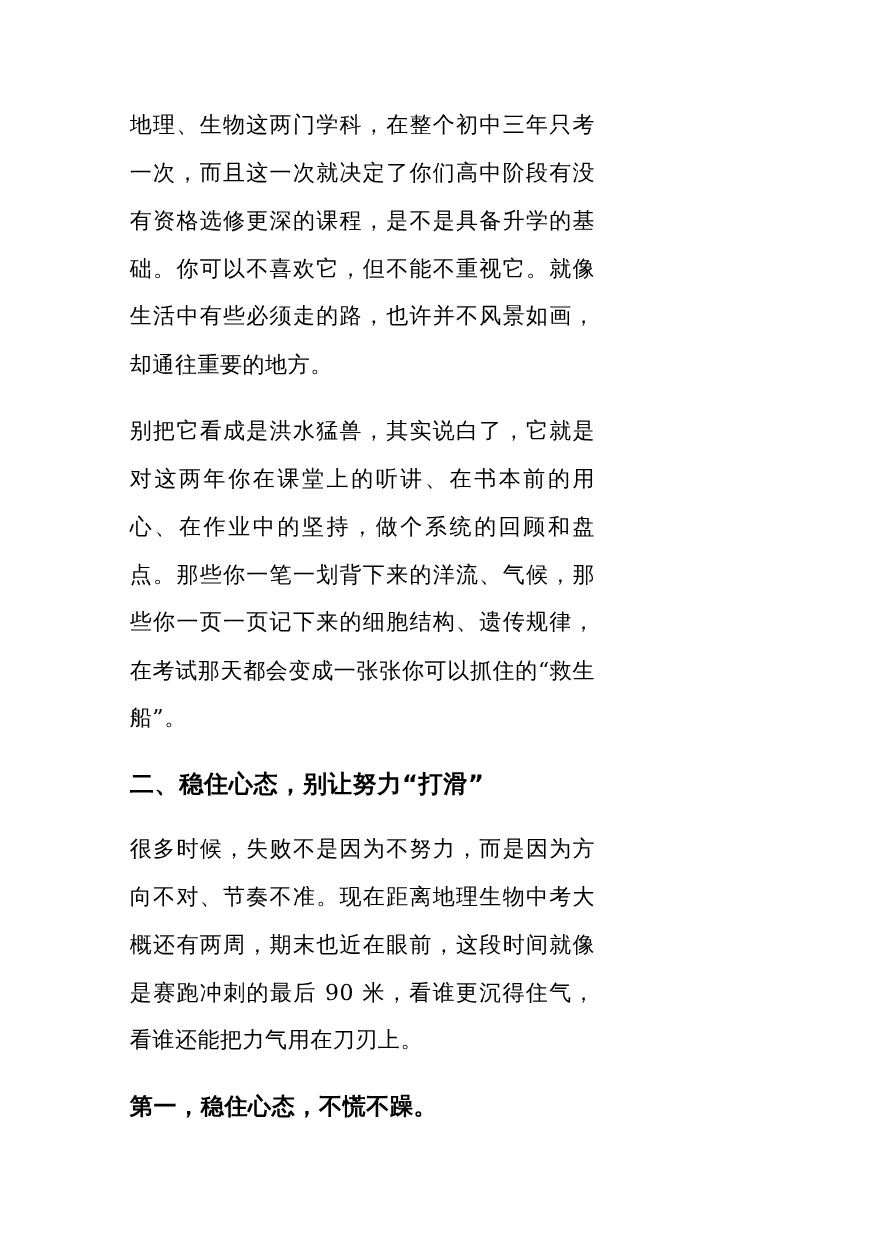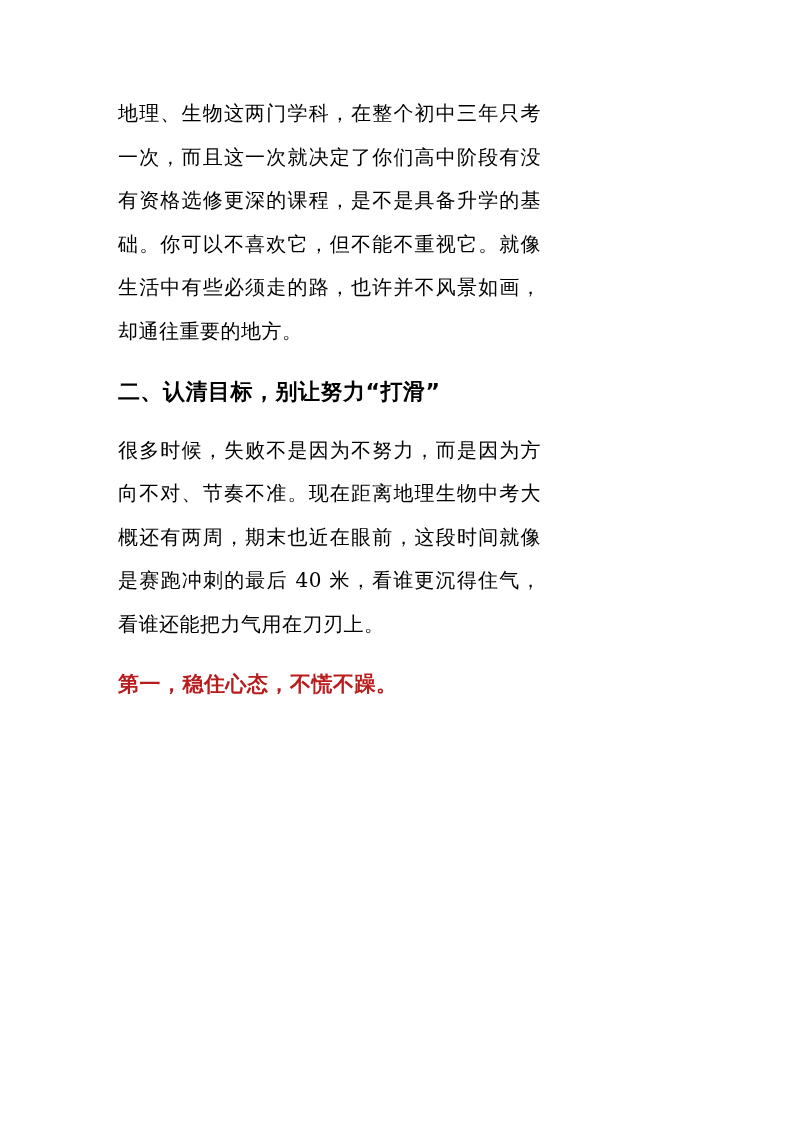--- a/index.html
+++ b/index.html
@@ -37,35 +37,36 @@
     line-height: 43.5px;
     color: #000000;
     margin: 0 0 15px 0;
     letter-spacing: 0.5px;
   }
   .tip-heading {
     font-family: "DejaVu Sans", "Liberation Sans", sans-serif;
     font-weight: bold;
     font-size: 21px;
     line-height: 43.5px;
-    color: #b91c1c;
+    color: #000000;
     margin: 0;
     letter-spacing: 0.5px;
   }
   .tip-heading + .body-para {
     margin-top: 0;
   }
 </style>
 </head>
 <body>
 
 <div class="doc-page">
   <p class="body-para">地理、生物这两门学科，在整个初中三年只考一次，而且这一次就决定了你们高中阶段有没有资格选修更深的课程，是不是具备升学的基础。你可以不喜欢它，但不能不重视它。就像生活中有些必须走的路，也许并不风景如画，却通往重要的地方。</p>
 
+  <p class="body-para">别把它看成是洪水猛兽，其实说白了，它就是对这两年你在课堂上的听讲、在书本前的用心、在作业中的坚持，做个系统的回顾和盘点。那些你一笔一划背下来的洋流、气候，那些你一页一页记下来的细胞结构、遗传规律，在考试那天都会变成一张张你可以抓住的“救生船”。</p>
 
-  <h2 class="section-heading">二、认清目标，别让努力“打滑”</h2>
+  <h2 class="section-heading">二、稳住心态，别让努力“打滑”</h2>
 
-  <p class="body-para">很多时候，失败不是因为不努力，而是因为方向不对、节奏不准。现在距离地理生物中考大概还有两周，期末也近在眼前，这段时间就像是赛跑冲刺的最后 40 米，看谁更沉得住气，看谁还能把力气用在刀刃上。</p>
+  <p class="body-para">很多时候，失败不是因为不努力，而是因为方向不对、节奏不准。现在距离地理生物中考大概还有两周，期末也近在眼前，这段时间就像是赛跑冲刺的最后 90 米，看谁更沉得住气，看谁还能把力气用在刀刃上。</p>
 
 
   <h3 class="tip-heading">第一，稳住心态，不慌不躁。</h3>
 
 </div>
 
 </body></html>

